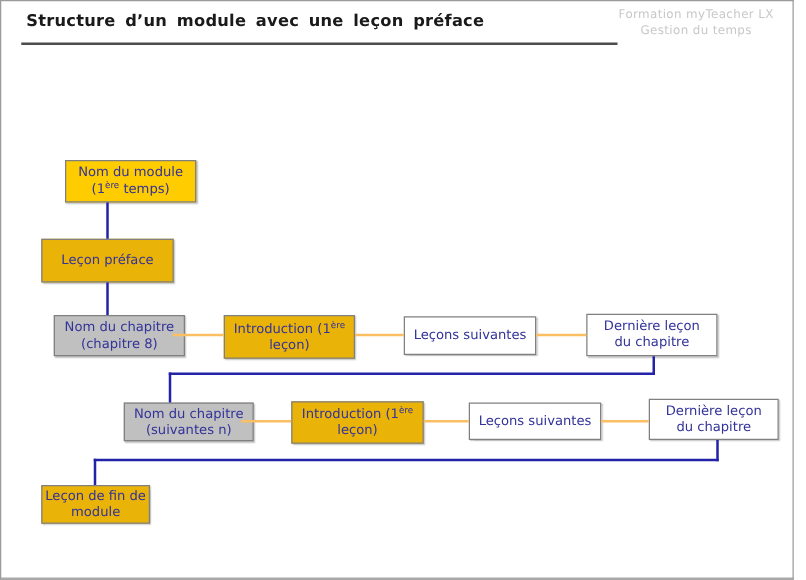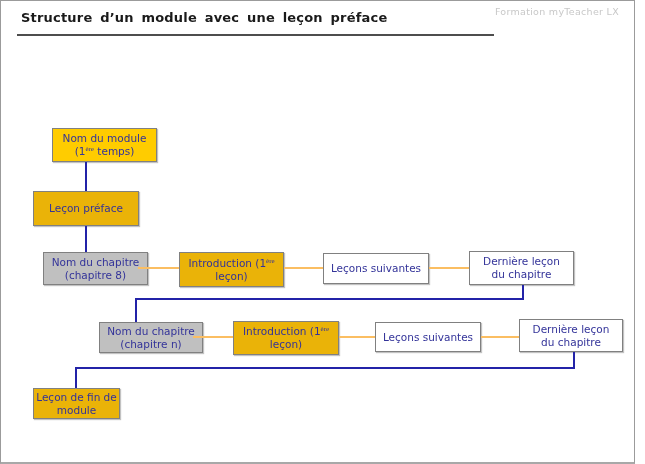--- a/index.html
+++ b/index.html
@@ -32,39 +32,40 @@
   .node{
     position:absolute;box-sizing:border-box;
     border:1.5px solid #808080;
     display:flex;flex-direction:column;
     align-items:center;justify-content:center;
     text-align:center;
     color:#333399;font-size:10.5px;line-height:13px;
     box-shadow:1px 1px 1px rgba(120,120,120,0.45);
   }
   .node .line{white-space:nowrap;}
-  sup.s{font-size:7px;line-height:0;vertical-align:4px;font-family:Liberation Serif, serif;}
+  sup.s{font-size:7px;line-height:0;vertical-align:4px;}
   .fill-yellow{background:#ffcc00;}
   .fill-orange{background:#eab308;}
   .fill-gray{background:#c0c0c0;margin-left:10px;}
   .fill-white{background:#ffffff;}
   .conn{position:absolute;}
   .conn.blue{background:#2323a8;}
   .conn.orange{background:#fbbe62;}
 </style>
 </head>
 <body>
 
 <div id="page">
 
   <div class="title">Structure d’un module  avec une leçon  préface</div>
   <div class="title-rule"></div>
 
   <div class="meta">
     <div>Formation myTeacher LX</div>
+    <div>Gestion du temps</div>
   </div>
 
   <div class="node fill-yellow" style="left:51px;top:127px;width:105px;height:34px;">
     <span class="line">Nom du module</span>
     <span class="line"><span>(1</span><sup class="s">ère</sup><span> temps)</span></span>
   </div>
 
   <div class="node fill-orange" style="left:32px;top:190px;width:106px;height:35px;">
     <span class="line">Leçon préface</span>
   </div>
@@ -80,21 +81,21 @@
   <div class="node fill-white" style="left:322px;top:252px;width:106px;height:31px;">
     <span class="line">Leçons suivantes</span>
   </div>
   <div class="node fill-white" style="left:468px;top:250px;width:105px;height:34px;">
     <span class="line">Dernière leçon</span>
     <span class="line">du chapitre</span>
   </div>
 
   <div class="node fill-gray" style="left:88px;top:321px;width:104px;height:31px;">
     <span class="line">Nom du chapitre</span>
-    <span class="line">(chapitre n)</span>
+    <span class="line">(suivantes n)</span>
   </div>
   <div class="node fill-orange" style="left:232px;top:320px;width:106px;height:34px;">
     <span class="line"><span>Introduction (1</span><sup class="s">ère</sup></span>
     <span class="line">leçon)</span>
   </div>
   <div class="node fill-white" style="left:374px;top:321px;width:106px;height:30px;">
     <span class="line">Leçons suivantes</span>
   </div>
   <div class="node fill-white" style="left:518px;top:318px;width:104px;height:33px;">
     <span class="line">Dernière leçon</span>

